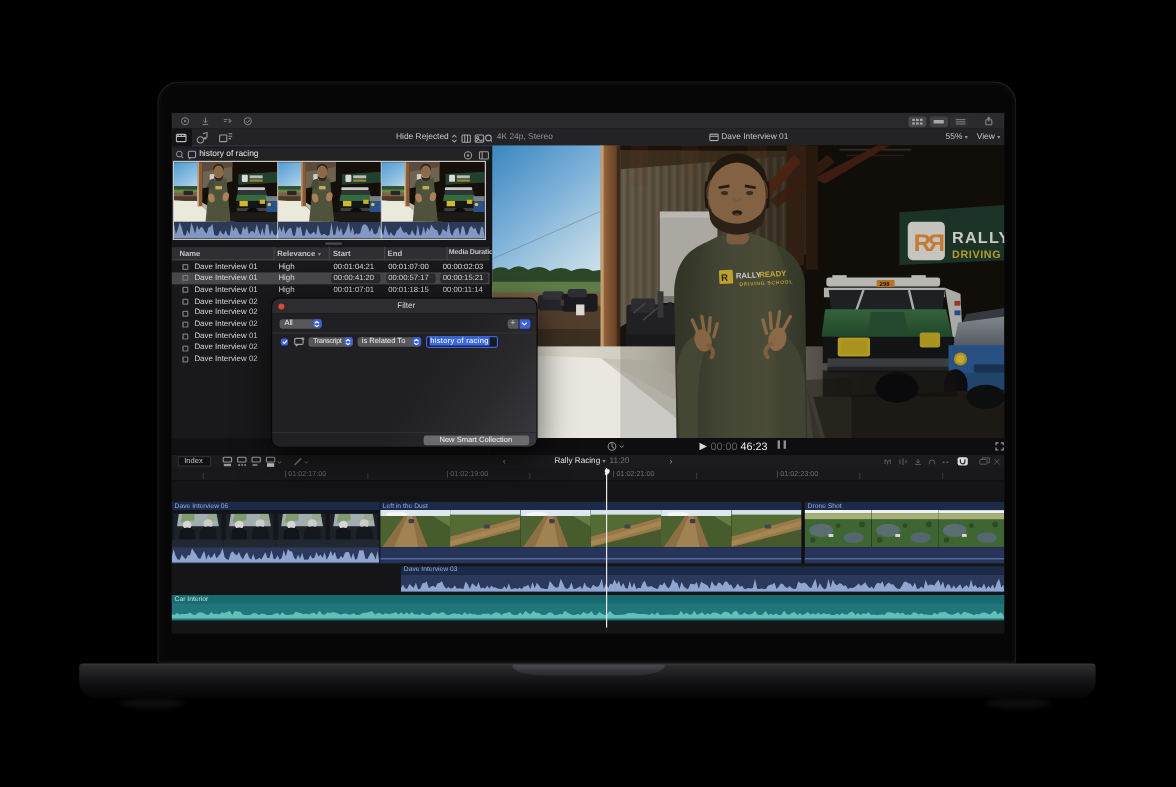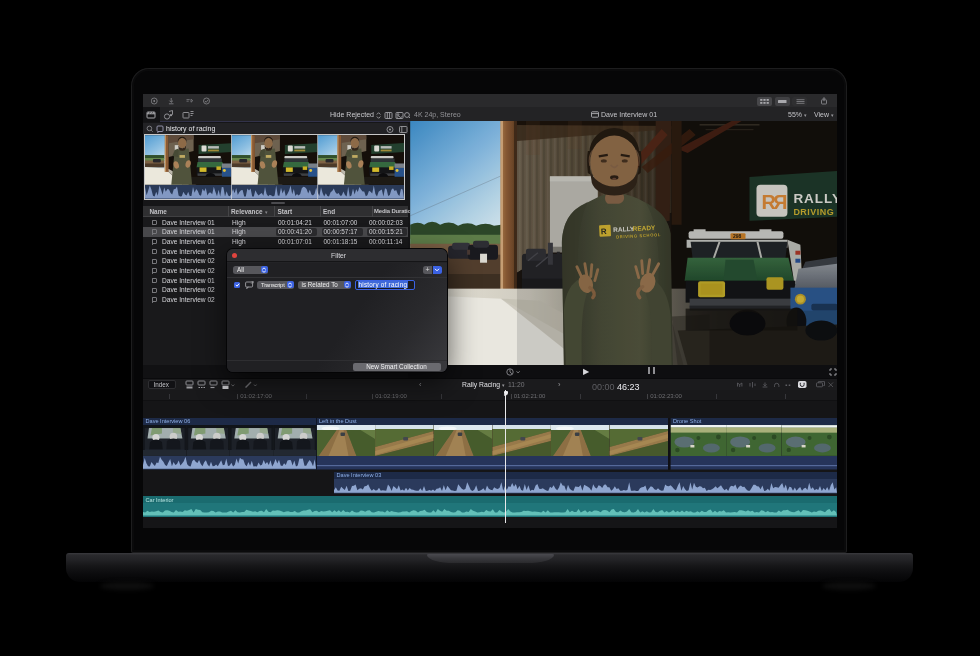--- a/index.html
+++ b/index.html
@@ -465,21 +465,21 @@
     </svg>
 
     <div class="abs" style="left:265px;top:271px;width:429px;height:12.5px;background:#0e0e10;z-index:6"></div>
     <div class="abs" style="left:0;top:271px;width:265px;height:12.5px;background:#111113;z-index:6"></div>
     <svg class="ic" style="left:360px;top:273.5px;z-index:7" width="20" height="8" viewBox="0 0 20 8" fill="none" stroke="#8a8a8e" stroke-width="0.9">
       <circle cx="7" cy="4" r="3.2"></circle>
         <path d="M7 4 L7 1.2 M7 4 L9 5.8"></path>
         <path d="M13.5 3.2l1.6 1.8 1.6-1.8" stroke-width="0.8"></path>
     </svg>
     <div class="t" style="left:440px;top:273.5px;z-index:7;font-size:8px;color:#d8d8dc">▶</div>
-    <div class="t" style="left:449px;top:289px;z-index:7;font-size:9px;color:#5e5e62">00:00<span style="color:#ececf0"> 46:23</span></div>
+    <div class="t" style="left:449px;top:274px;z-index:7;font-size:9px;color:#5e5e62">00:00<span style="color:#ececf0"> 46:23</span></div>
     <div class="abs" style="left:505px;top:273px;width:2px;height:7px;background:#8e8e92;z-index:7"></div>
       <div class="abs" style="left:509.5px;top:273px;width:2px;height:7px;background:#8e8e92;z-index:7"></div>
     <svg class="ic" style="left:686px;top:273.5px;z-index:7" width="8" height="8" viewBox="0 0 8 8" fill="none" stroke="#9a9a9e" stroke-width="1">
         <path d="M1 3V1h2M5 1h2v2M7 5v2H5M3 7H1V5"></path>
       </svg>
 
     <div id="filter" style="z-index:30">
       <div id="ftitle"></div>
       <div class="abs" style="left:5px;top:4px;width:5px;height:5px;border-radius:50%;background:#e0443e"></div>
       <div class="t" style="left:104px;top:3.5px;font-size:6.8px;color:#dadade">Filter</div>

